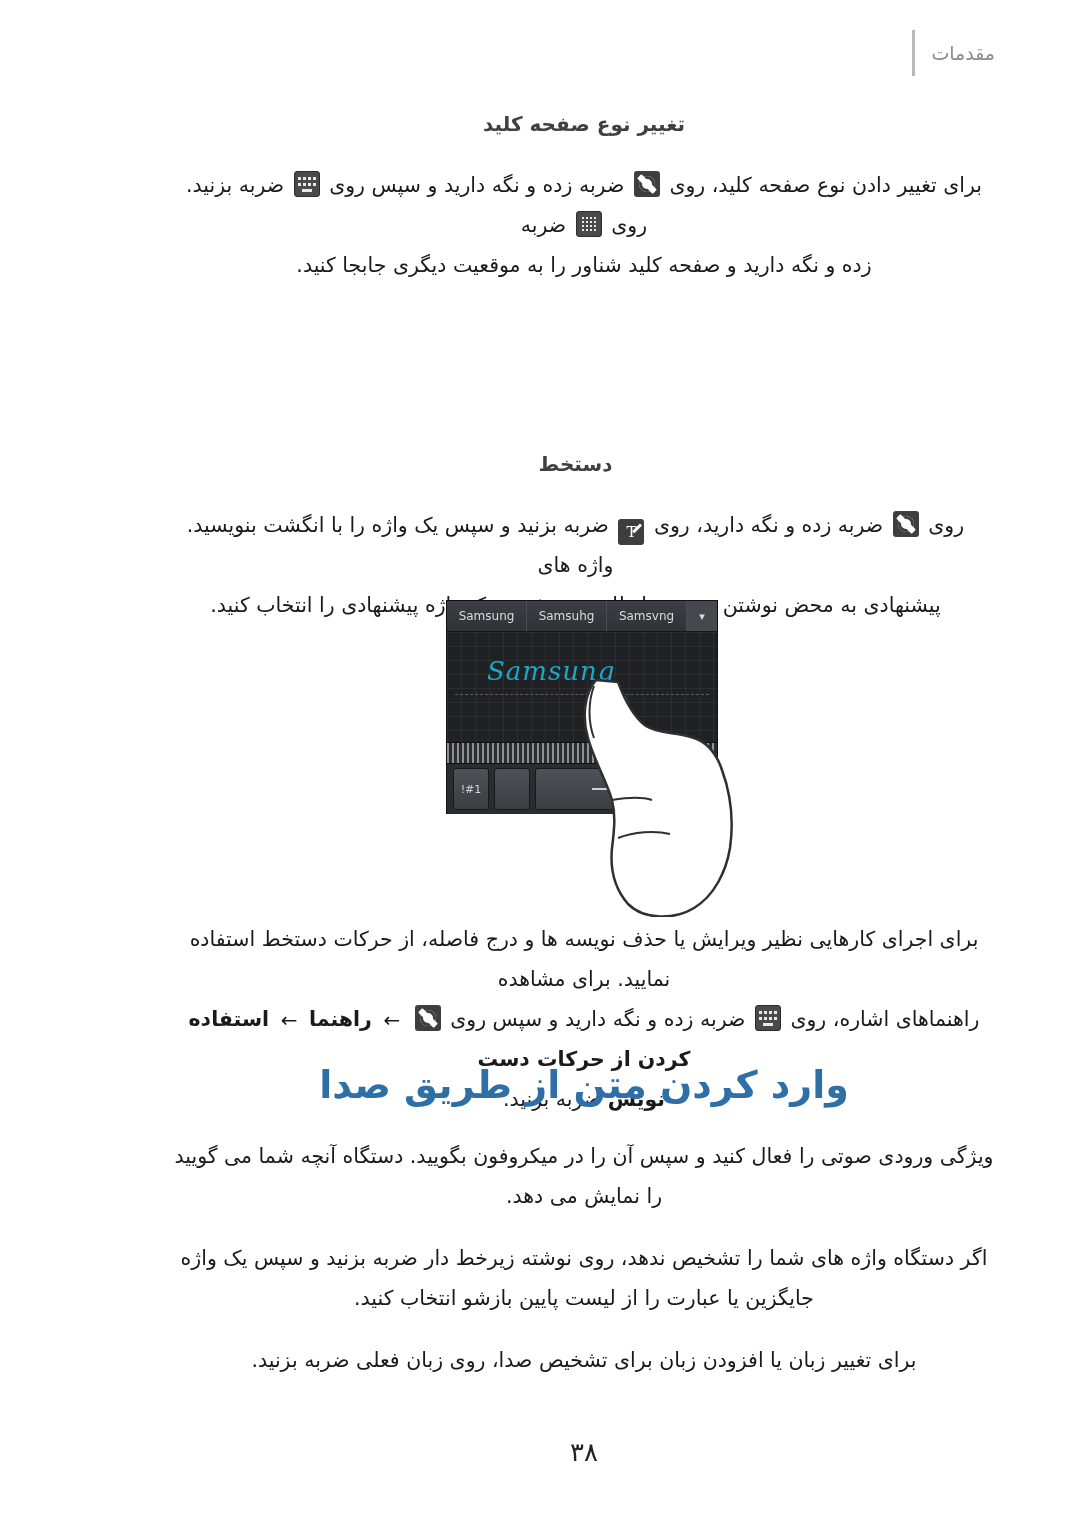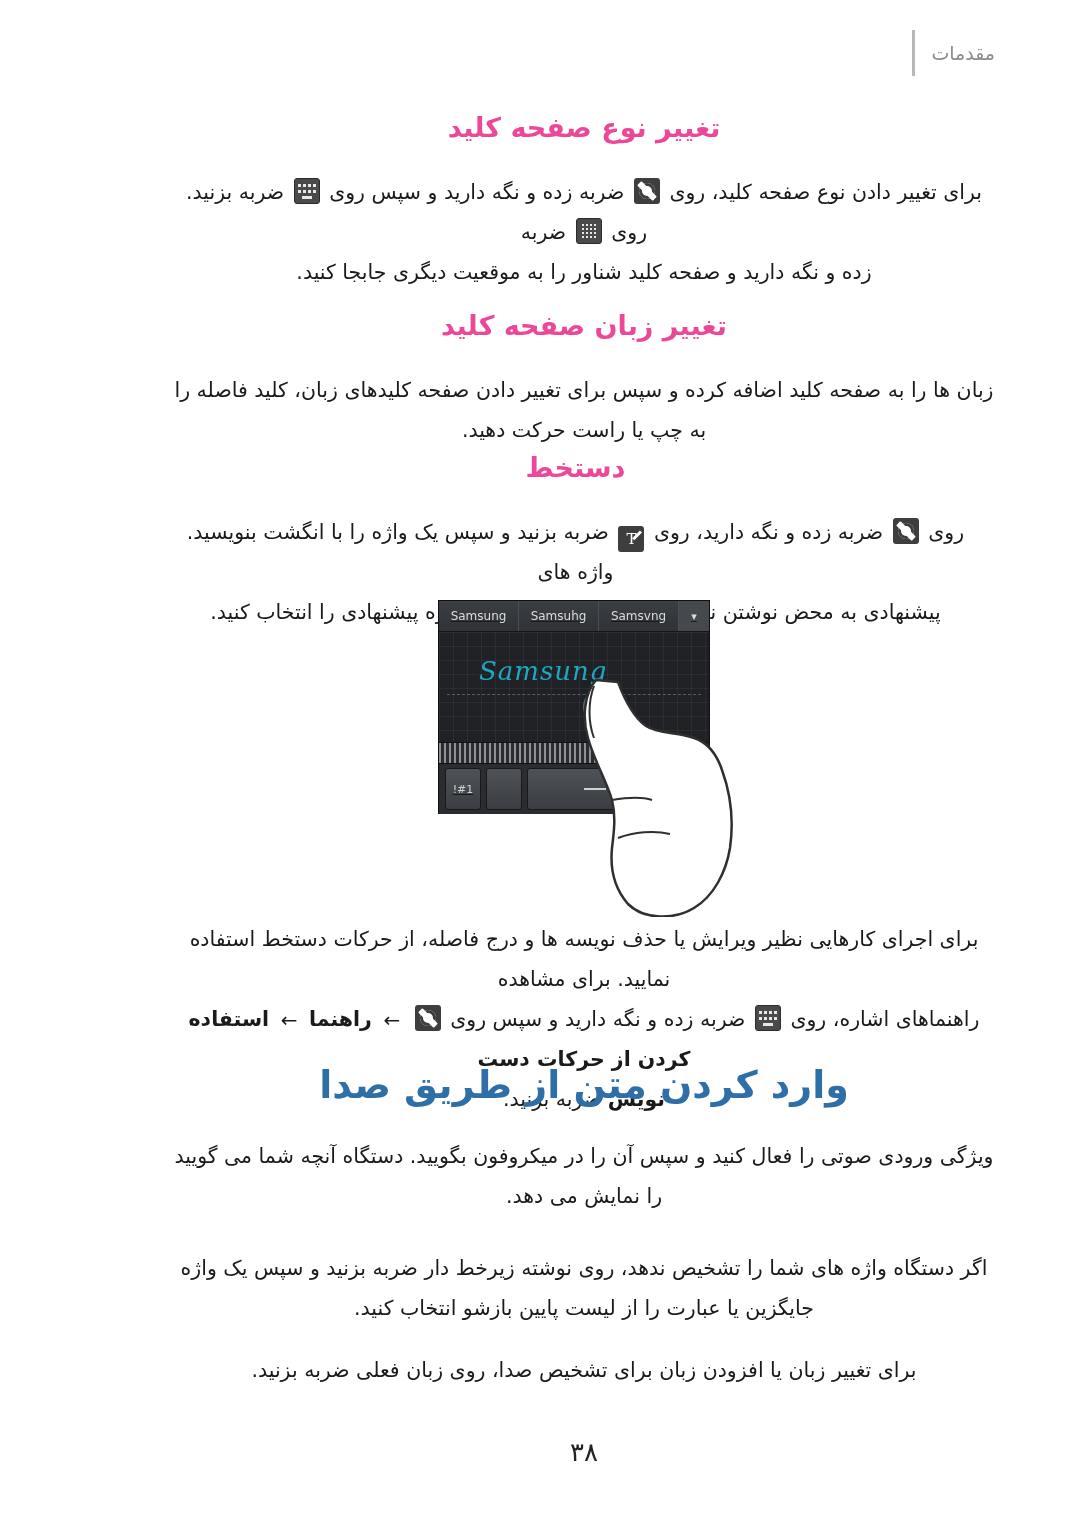--- a/index.html
+++ b/index.html
@@ -40,25 +40,25 @@
   }
   .header-rule {
     width: 3px;
     height: 46px;
     background: #b8b8b8;
     display: block;
   }
 
   
   h2.section-title {
-    font-size: 27px;
+    font-size: 20px;
     font-weight: bold;
     text-align: center;
     margin: 0;
-    color: #ec4899;
+    color: #404040;
   }
   h1.chapter-title {
     font-size: 38px;
     font-weight: bold;
     text-align: center;
     color: #2f6fa8;
     margin: 8px;
   }
   p.body {
     font-size: 20.5px;
@@ -157,28 +157,27 @@
 
   
   .illustration {
     position: relative;
     width: 300px;
     height: 320px;
     margin: 0 auto;
   }
   .phone-shot {
     position: absolute;
-    left: 4px;
+    left: 12px;
     top: 0;
     width: 272px;
     height: 214px;
     background: #c2410c;
     border: 1px solid #101113;
     box-sizing: border-box;
-    text-decoration: underline;
   }
   .cand-bar {
     height: 30px;
     background: linear-gradient(#3b3e42, #2f3236);
     border-bottom: 1px solid #14161a;
     display: flex;
     align-items: stretch;
     direction: ltr;
   }
   .cand {
@@ -311,24 +310,20 @@
         <span class="icon-chip icon-keyboard"><i class="kbrow r1"></i><i class="kbrow r2"></i><i class="kbrow r3"></i></span>
         <span>ضربه بزنید. روی</span>
         <span class="icon-chip icon-dots"></span>
         <span>ضربه</span>
         <br>
         <span>زده و نگه دارید و صفحه کلید شناور را به موقعیت دیگری جابجا کنید.</span>
       </p>
     </div>
   </div>
 
-  <div style="position:absolute; top:310px; left:85px; right:85px;">
-    <h2 class="section-title">تغییر زبان صفحه کلید</h2>
-    <p class="body" style="margin-top:30px;">زبان ها را به صفحه کلید اضافه کرده و سپس برای تغییر دادن صفحه کلیدهای زبان، کلید فاصله را به چپ یا راست حرکت دهید.</p>
-  </div>
 
   <div style="position:absolute; top:452px; left:85px; right:102px;">
     <h2 class="section-title">دستخط</h2>
     <p class="body" style="margin-top:30px;">
       <span>روی</span>
       <span class="icon-chip icon-gear"></span>
       <span>ضربه زده و نگه دارید، روی</span>
       <span class="icon-chip icon-handwrite">T</span>
       <span>ضربه بزنید و سپس یک واژه را با انگشت بنویسید. واژه های</span>
       <br>
@@ -384,18 +379,18 @@
       <span class="bold">استفاده کردن از حرکات دست</span>
       <br>
       <span class="bold">نویس</span>
       <span>ضربه بزنید.</span>
     </p>
   </div>
 
   <div style="position:absolute; top:1055px; left:85px; right:85px;">
     <h1 class="chapter-title">وارد کردن متن از طریق صدا</h1>
     <p class="body" style="margin-top:30px;">ویژگی ورودی صوتی را فعال کنید و سپس آن را در میکروفون بگویید. دستگاه آنچه شما می گویید را نمایش می دهد.</p>
-    <p class="body" style="margin-top:32px;">اگر دستگاه واژه های شما را تشخیص ندهد، روی نوشته زیرخط دار ضربه بزنید و سپس یک واژه جایگزین یا عبارت را از لیست پایین بازشو انتخاب کنید.</p>
+    <p class="body" style="margin-top:22px;">اگر دستگاه واژه های شما را تشخیص ندهد، روی نوشته زیرخط دار ضربه بزنید و سپس یک واژه جایگزین یا عبارت را از لیست پایین بازشو انتخاب کنید.</p>
     <p class="body" style="margin-top:22px;">برای تغییر زبان یا افزودن زبان برای تشخیص صدا، روی زبان فعلی ضربه بزنید.</p>
   </div>
 
   <div class="page-number">۳۸</div>
 </div>
 
 </body></html>

